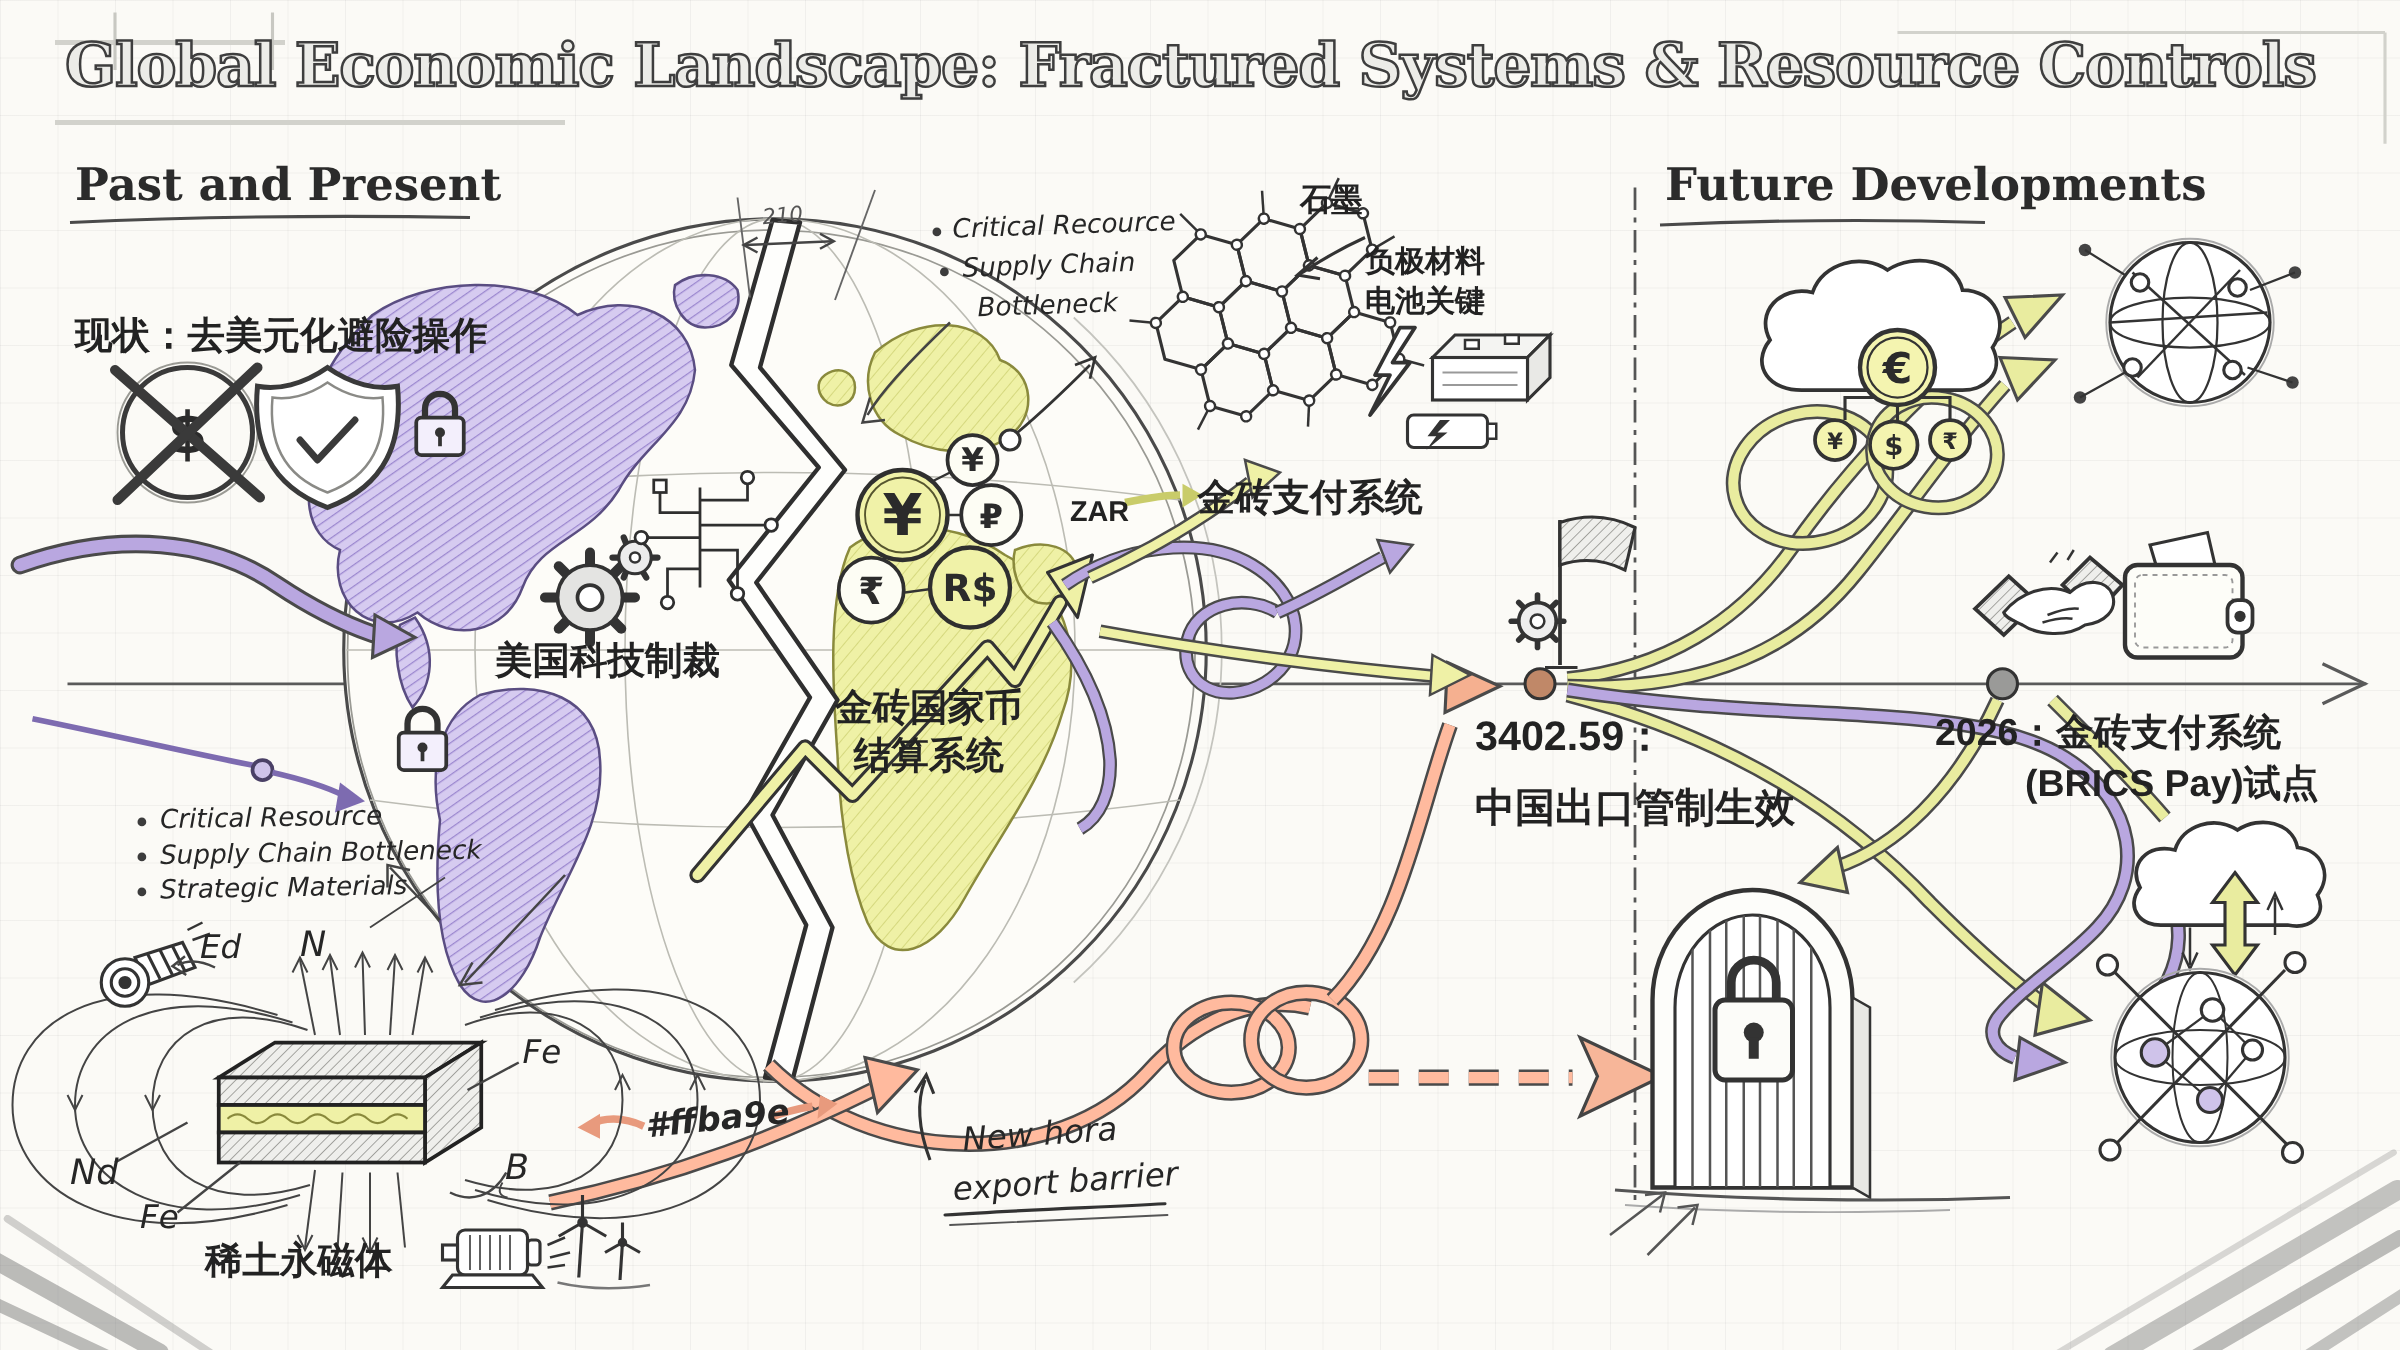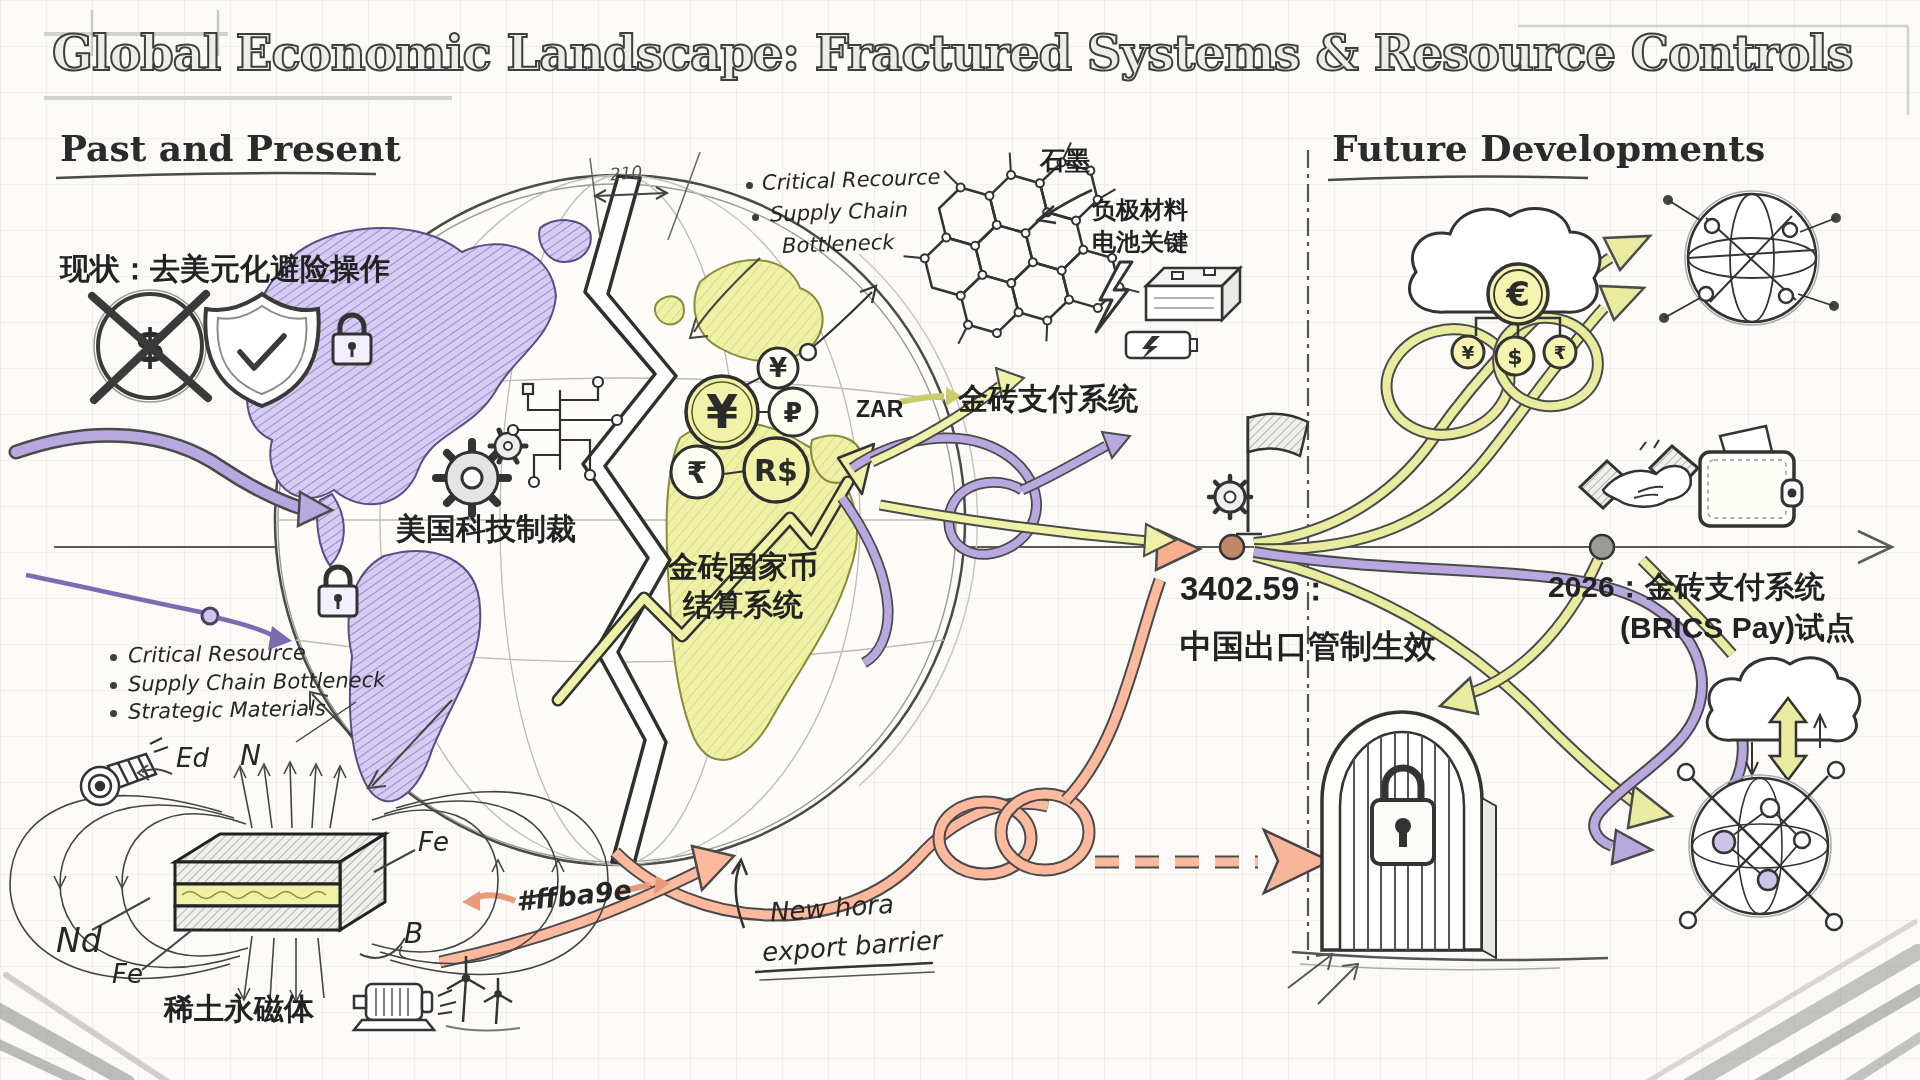--- a/index.html
+++ b/index.html
@@ -645,24 +645,24 @@
   <div>结算系统</div>
 </div>
 
 <span class="dot" style="left:110px;top:654px;"></span>
 <div class="t hand" style="left:128px;top:642px;font-size:21px;transform:rotate(-1deg);">Critical Resource</div>
 <span class="dot" style="left:110px;top:682px;"></span>
 <div class="t hand" style="left:128px;top:670px;font-size:21px;transform:rotate(-1deg);">Supply Chain Bottleneck</div>
 <span class="dot" style="left:110px;top:710px;"></span>
 <div class="t hand" style="left:128px;top:698px;font-size:21px;transform:rotate(-1deg);">Strategic Materials</div>
 
-<div class="t hand" style="left:176px;top:744px;font-size:26px;">Ed</div>
+<div class="t hand" style="left:160px;top:744px;font-size:26px;">Ed</div>
 <div class="t hand" style="left:240px;top:740px;font-size:28px;">N</div>
 <div class="t hand" style="left:418px;top:828px;font-size:26px;">Fe</div>
-<div class="t hand" style="left:56px;top:922px;font-size:33px;text-align:right;">Nd</div>
+<div class="t hand" style="left:56px;top:922px;font-size:28px;text-align:right;">Nd</div>
 <div class="t hand" style="left:112px;top:960px;font-size:26px;">Fe</div>
 <div class="t hand" style="left:404px;top:918px;font-size:28px;">B</div>
 <div class="t cjk" style="left:164px;top:992px;font-size:30px;">稀土永磁体</div>
 
 <div class="t hand" style="left:516px;top:880px;font-size:27px;font-weight:700;transform:rotate(-6deg);">#ffba9e</div>
 <div class="t hand" style="left:770px;top:894px;font-size:26px;transform:rotate(-4deg);">New hora</div>
 <div class="t hand" style="left:762px;top:932px;font-size:26px;transform:rotate(-4deg);">export barrier</div>
 
 <div class="t cjk" style="left:1180px;top:570px;font-size:33px;">
   <div>3402.59：</div>

